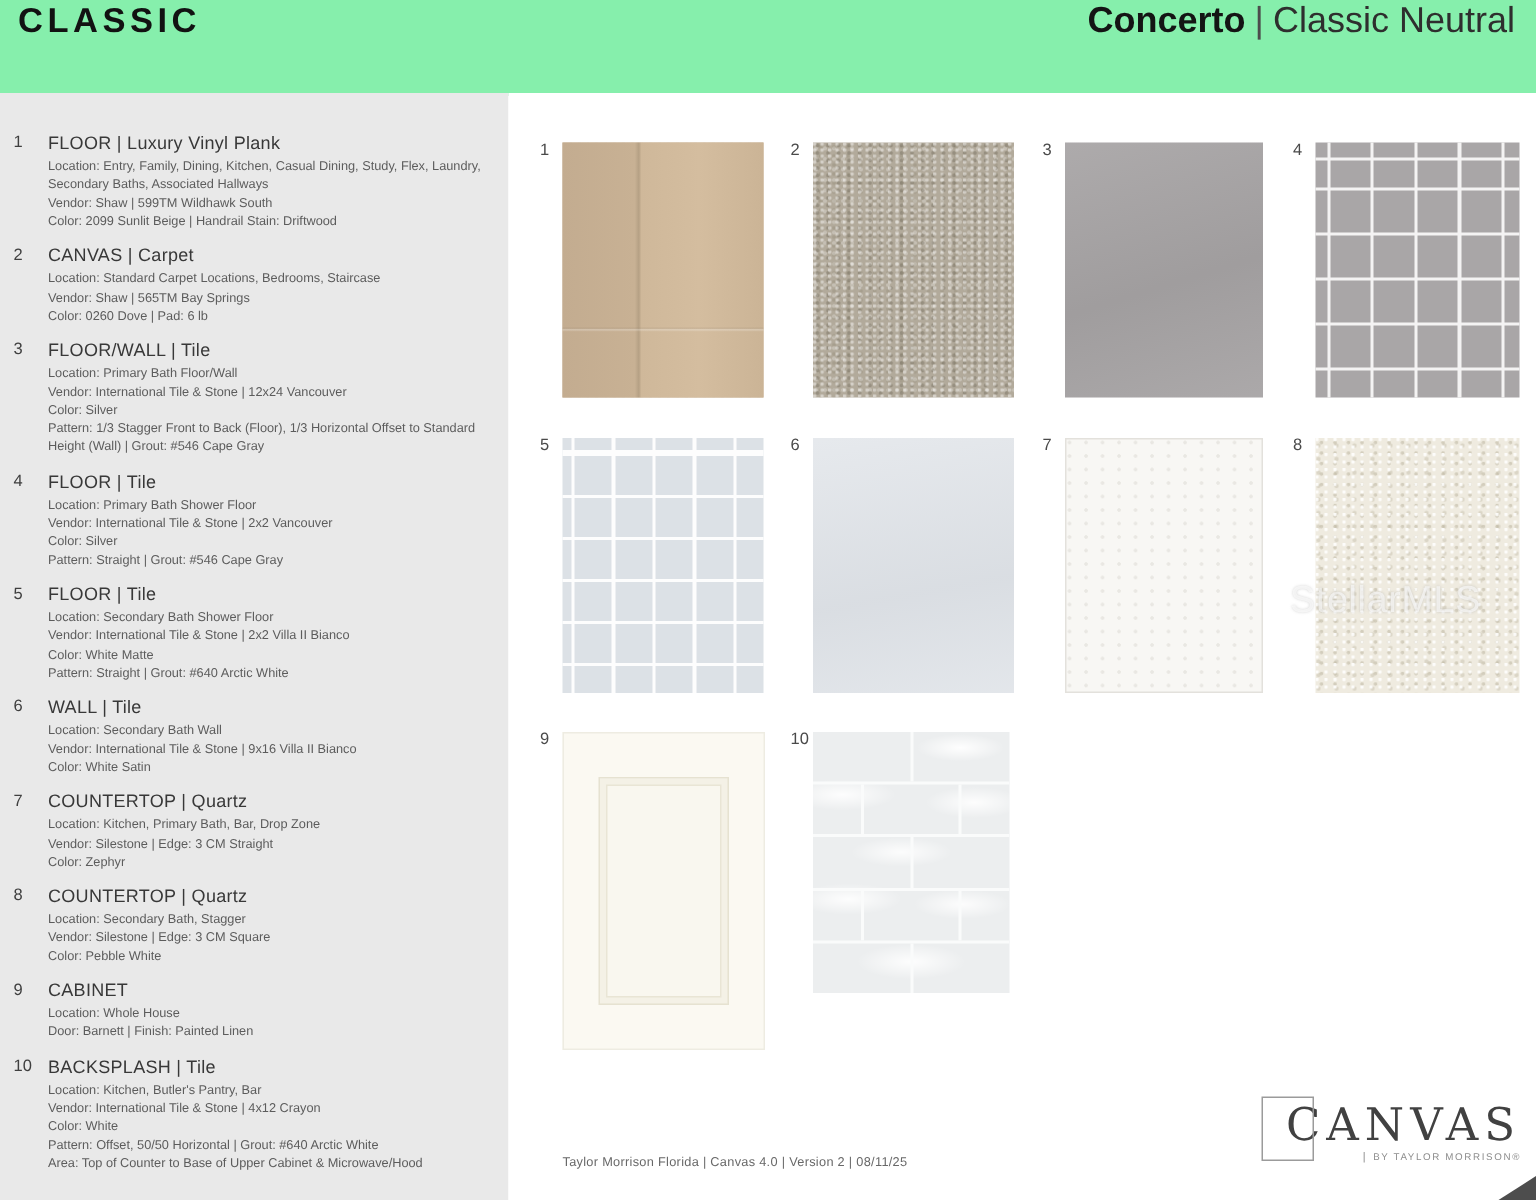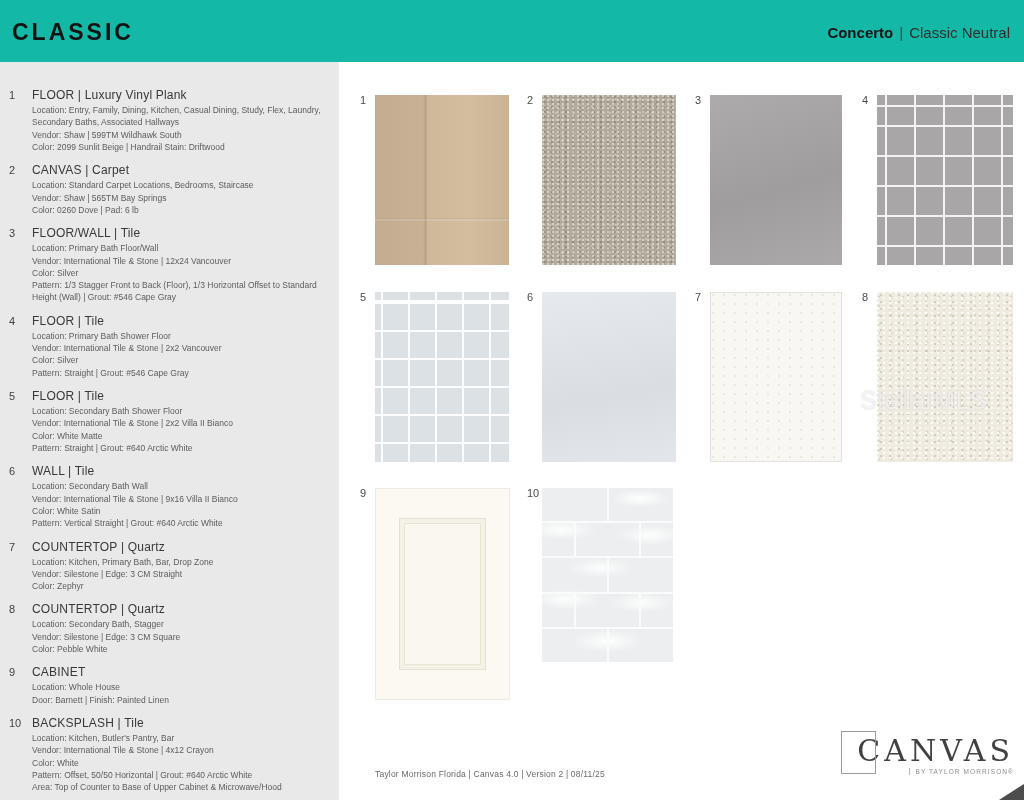--- a/index.html
+++ b/index.html
@@ -1,24 +1,24 @@
 <!DOCTYPE html>
 <html><head>
 <meta charset="utf-8">
 <style>
   html,body{margin:0;padding:0;}
   body{font-family:"Liberation Sans", sans-serif; background:#ffffff;}
   .page{position:relative;width:1024px;height:800px;overflow:hidden;background:#ffffff;}
 
   
-  .header{position:absolute;left:0;top:0;width:1024px;height:64px;background:#14b8a6;
-          display:flex;align-items:center;justify-content:space-between;box-sizing:border-box;
+  .header{position:absolute;left:0;top:0;width:1024px;height:64px;background:#86efac;
+          display:flex;justify-content:space-between;box-sizing:border-box;
           padding:0 14px 0 12px;}
   .brand{font-size:23px;font-weight:700;letter-spacing:3px;color:#121212;}
-  .collection{font-size:15px;color:#1c1c1c;white-space:nowrap;}
+  .collection{font-size:24px;color:#1c1c1c;white-space:nowrap;}
   .collection .c-bold{font-weight:700;color:#141414;}
   .collection .c-sep{font-weight:300;color:#4c4c4c;padding:0 6px;}
   .collection .c-rest{font-weight:400;color:#2e2e2e;}
 
   
   .sidebar{position:absolute;left:0;top:62px;width:339px;height:738px;background:#e9e9e9;
            box-sizing:border-box;padding:26px 8px 10px 9px;overflow:hidden;}
   .spec-item{display:flex;margin-bottom:10px;}
   .spec-num{width:23px;flex:0 0 23px;font-size:11px;color:#3f3f3f;padding-top:1px;}
   .spec-body{flex:1;min-width:0;}
@@ -162,21 +162,20 @@
           <div class="spec-line">Pattern: Straight | Grout: #640 Arctic White</div>
         </div>
       </div>
       <div class="spec-item">
         <div class="spec-num">6</div>
         <div class="spec-body">
           <div class="spec-title">WALL | Tile</div>
           <div class="spec-line">Location: Secondary Bath Wall</div>
           <div class="spec-line">Vendor: International Tile &amp; Stone | 9x16 Villa II Bianco</div>
           <div class="spec-line">Color: White Satin</div>
-          <div class="spec-line">Pattern: Vertical Straight | Grout: #640 Arctic White</div>
         </div>
       </div>
       <div class="spec-item">
         <div class="spec-num">7</div>
         <div class="spec-body">
           <div class="spec-title">COUNTERTOP | Quartz</div>
           <div class="spec-line">Location: Kitchen, Primary Bath, Bar, Drop Zone</div>
           <div class="spec-line">Vendor: Silestone | Edge: 3 CM Straight</div>
           <div class="spec-line">Color: Zephyr</div>
         </div>

